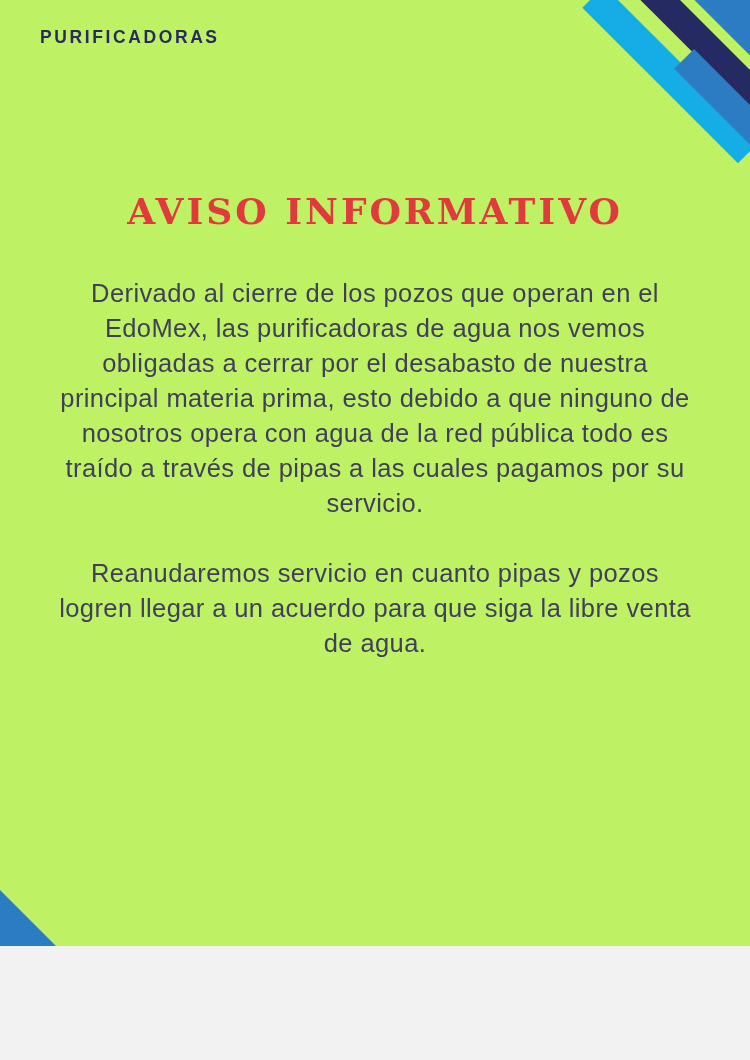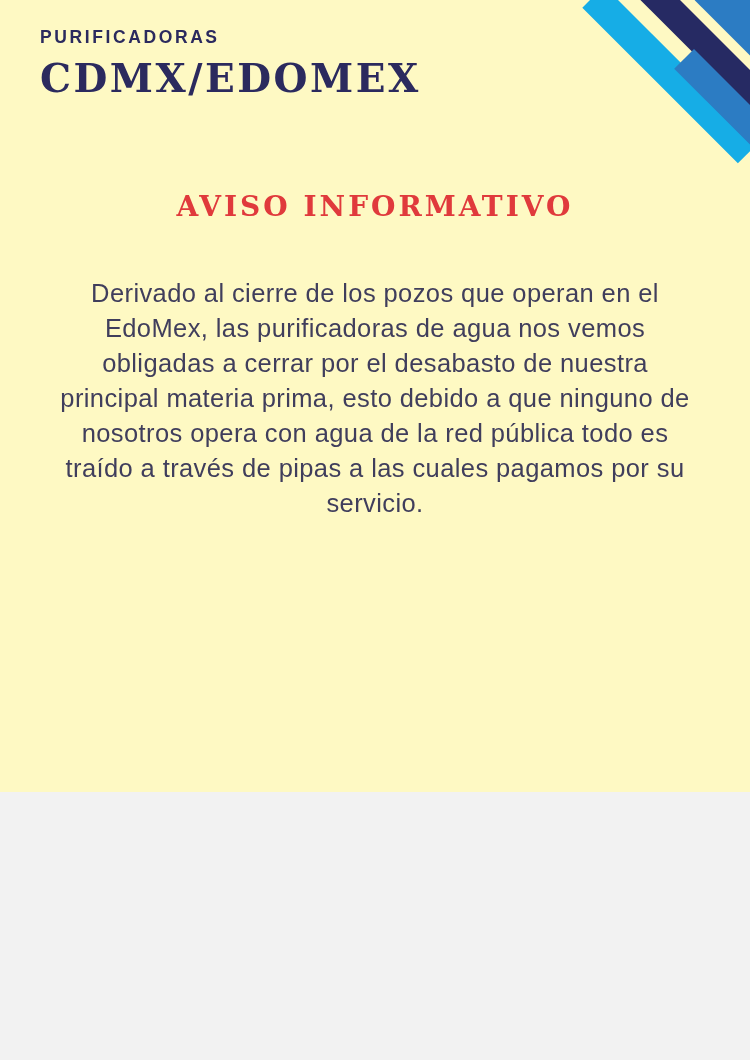--- a/index.html
+++ b/index.html
@@ -7,23 +7,23 @@
     --blue: #2c7cc3;
     --cyan: #16ade6;
     --red: #e03a3c;
     --ink: #403e5c;
     --heading-ink: #2b2a5e;
   }
   html, body { margin: 0; padding: 0; background: #f2f2f2; }
   .page {
     position: relative;
     width: 750px;
-    height: 792px;
+    height: 946px;
     margin: 0 auto;
-    background: #fef9c3;
+    background: #bef264;
     overflow: hidden;
     font-family: "Liberation Sans", sans-serif;
   }
 
   
   .stripe {
     position: absolute;
     transform-origin: 0 0;
     transform: rotate(45deg);
   }
@@ -68,21 +68,21 @@
 
   
   .notice-title {
     position: absolute;
     left: 0;
     right: 0;
     top: 190px;
     text-align: center;
     font-family: "DejaVu Serif", serif;
     font-weight: 700;
-    font-size: 28px;
+    font-size: 36px;
     letter-spacing: 3px;
     color: var(--red);
   }
   .notice-body {
     position: absolute;
     left: 50%;
     top: 276px;
     transform: translateX(-50%);
     width: 648px;
     text-align: center;
@@ -114,22 +114,22 @@
     <div class="stripe bl-cyan-r"></div>
     <div class="stripe bl-blue-s"></div>
     <div class="stripe bl-blue-m"></div>
     <div class="stripe bl-navy"></div>
     <div class="stripe bl-line-a"></div>
     <div class="stripe bl-line-b"></div>
   </div>
 
   <div class="brand">
     <div class="brand-line">PURIFICADORAS</div>
-    <div class="brand-region">CDMX/EDOMEX</div>
   </div>
 
   <div class="notice-title">AVISO INFORMATIVO</div>
 
   <div class="notice-body">
     <p>Derivado al cierre de los pozos que operan en el EdoMex, las purificadoras de agua nos vemos obligadas a cerrar  por el desabasto de nuestra principal materia prima, esto debido a que ninguno de nosotros opera con agua de la red pública todo es traído a través de pipas a las cuales pagamos por su servicio.</p>
+    <p>Reanudaremos servicio en cuanto  pipas y pozos logren llegar a un acuerdo para que siga la libre venta de agua.</p>
   </div>
 
 </div>
 
 </body></html>

